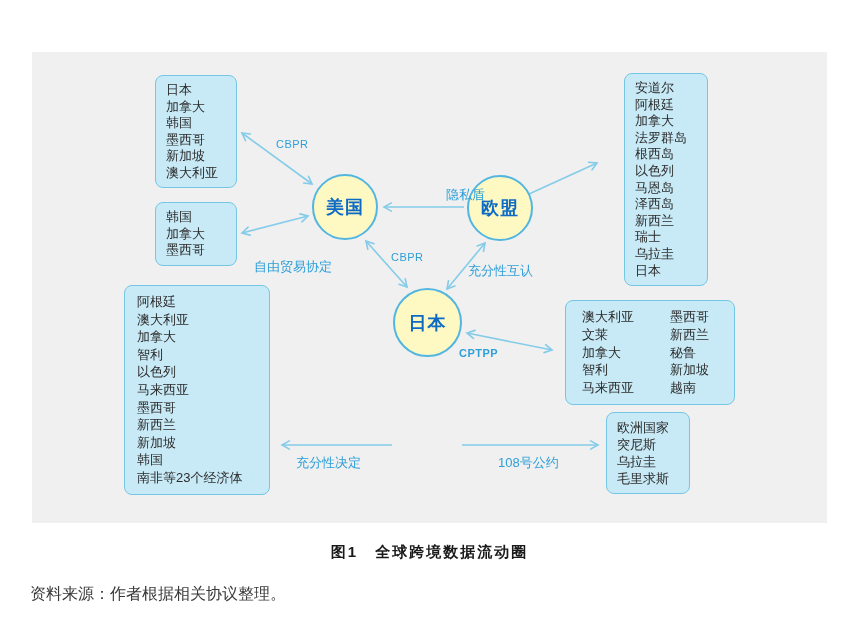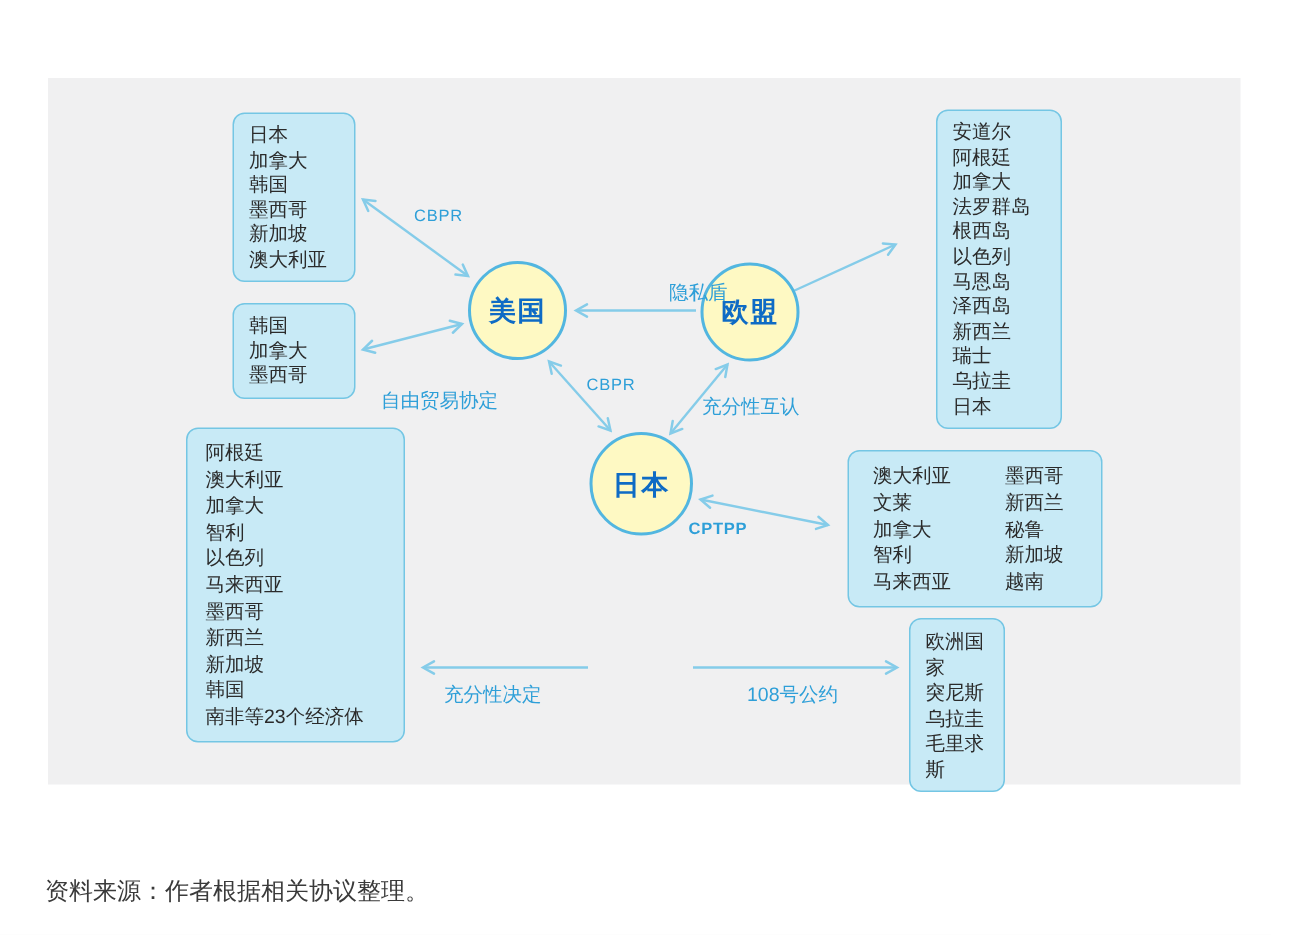--- a/index.html
+++ b/index.html
@@ -114,36 +114,37 @@
       <div>智利</div>
       <div>以色列</div>
       <div>马来西亚</div>
       <div>墨西哥</div>
       <div>新西兰</div>
       <div>新加坡</div>
       <div>韩国</div>
       <div>南非等23个经济体</div>
     </div>
 
-  <div class="box" style="left:606px; top:412px; width:64px; line-height:17px;">
+  <div class="box" style="left:606px; top:412px; width:84px; line-height:17px;">
       <div>欧洲国家</div>
       <div>突尼斯</div>
       <div>乌拉圭</div>
       <div>毛里求斯</div>
     </div>
 
   <div class="circle" style="left:312px; top:174px; width:66px; height:66px; font-size:18px;">美国</div>
   <div class="circle" style="left:467px; top:175px; width:66px; height:66px; font-size:18px;">欧盟</div>
   <div class="circle" style="left:393px; top:288px; width:69px; height:69px; font-size:18px;">日本</div>
 
   <div class="edge-label en" style="left:276px; top:138px;">CBPR</div>
   <div class="edge-label" style="left:254px; top:242px;margin-top:16px;">自由贸易协定</div>
   <div class="edge-label" style="left:402px; top:186px;padding-left:44px;">隐私盾</div>
   <div class="edge-label en" style="left:391px; top:251px;">CBPR</div>
   <div class="edge-label" style="left:468px; top:262px;">充分性互认</div>
   <div class="edge-label en" style="left:459px; top:347px;font-weight:bold;">CPTPP</div>
   <div class="edge-label" style="left:296px; top:454px;">充分性决定</div>
   <div class="edge-label" style="left:498px; top:454px;">108号公约</div>
 
+  <div class="caption">图1　全球跨境数据流动圈</div>
   <div class="source">资料来源：作者根据相关协议整理。</div>
 
 
 </div>
 
 </body></html>

